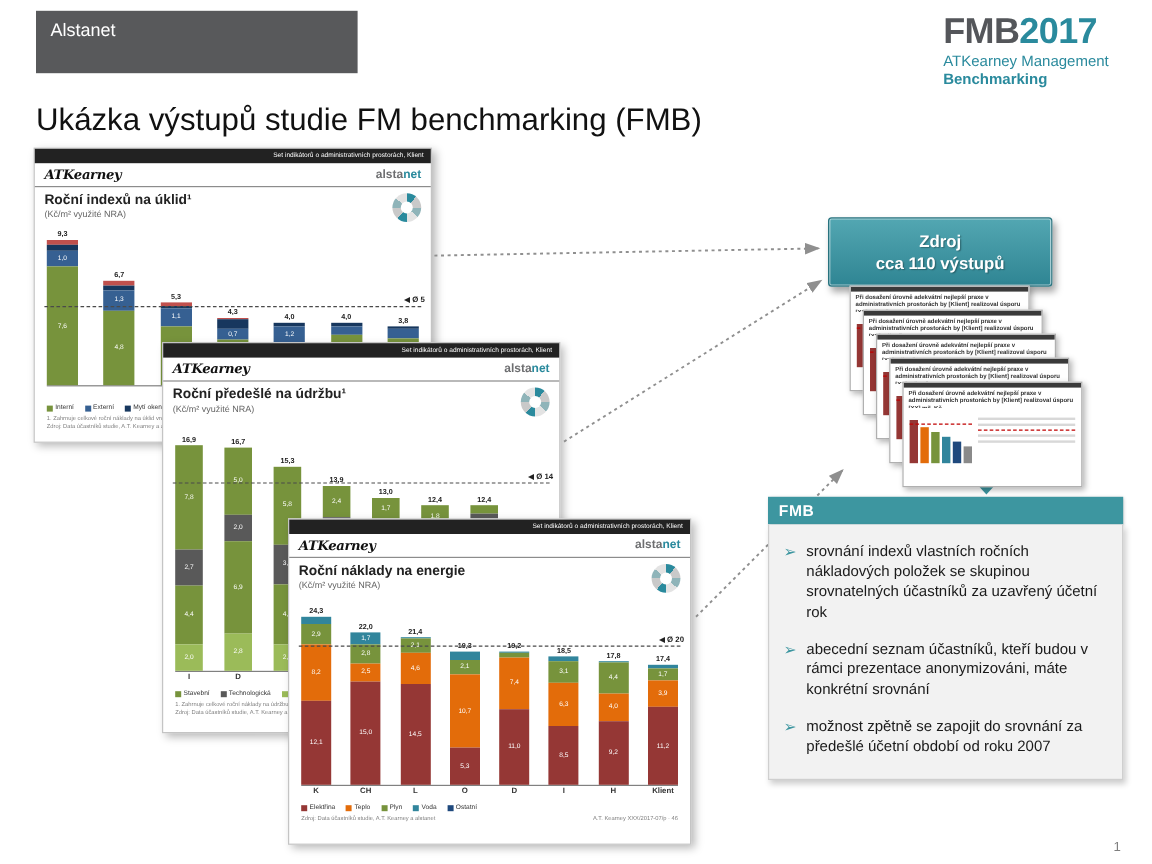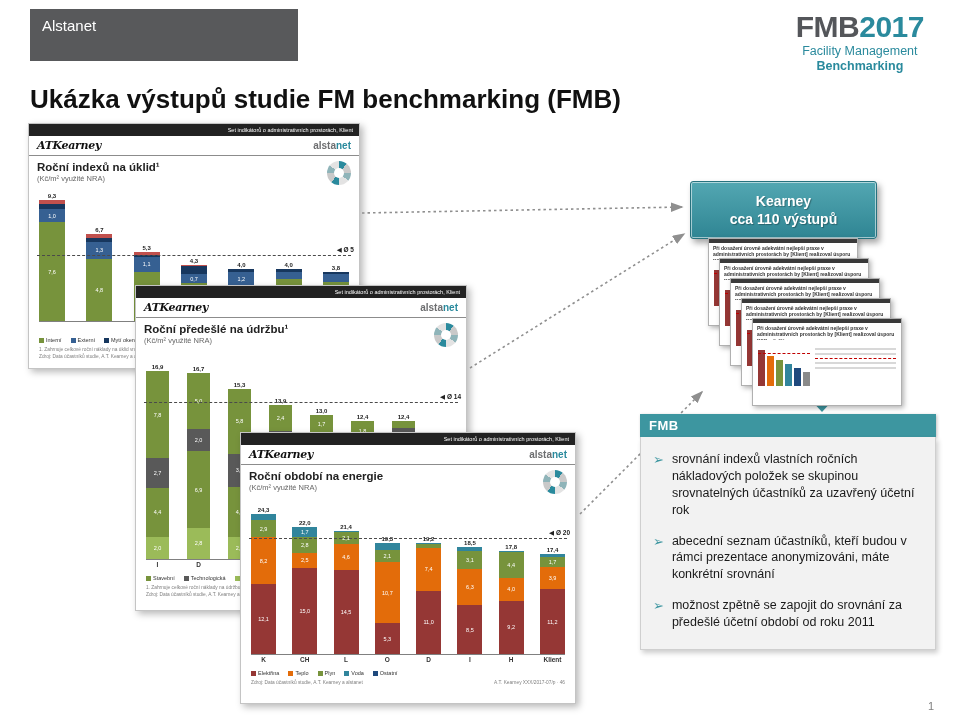--- a/index.html
+++ b/index.html
@@ -2,26 +2,26 @@
 <html><head>
 <meta charset="utf-8">
 <style>
   html,body{margin:0;padding:0;background:#fff;}
   .slide{position:relative;width:960px;height:720px;background:#fff;overflow:hidden;
          font-family:"Liberation Sans","DejaVu Sans",sans-serif;color:#1a1a1a;}
 
   
   .hdrbox{position:absolute;left:30px;top:9px;width:268px;height:52px;background:#58595B;
           color:#fff;font-size:15px;line-height:1.45;padding:6px 0 0 12px;box-sizing:border-box;}
-  .fmblogo{position:absolute;right:36px;top:10px;text-align:center;line-height:1.1;}
+  .fmblogo{position:absolute;right:36px;top:10px;text-align:left;line-height:1.1;}
   .fmblogo .big{font-size:30px;font-weight:bold;letter-spacing:-0.5px;}
   .fmblogo .big .g{color:#54565A;} .fmblogo .big .t{color:#2A8A9D;}
   .fmblogo .sub{color:#2A8A9D;font-size:12.5px;margin-top:2px;}
   .fmblogo .sub.b{font-weight:bold;margin-top:1px;}
-  .slidetitle{position:absolute;left:30px;top:84px;font-size:26px;font-weight:700;color:#111;}
+  .slidetitle{position:absolute;left:30px;top:84px;font-size:26px;font-weight:400;color:#111;}
 
   
   .panel{position:absolute;background:#fff;border:1px solid #c4c4c4;box-shadow:3px 3px 7px rgba(0,0,0,.28);box-sizing:border-box;}
   .strip{background:#222;color:#fff;font-size:5.5px;line-height:12px;height:12px;text-align:right;padding:0 6px;}
   .brandrow{display:flex;justify-content:space-between;align-items:center;height:19px;padding:0 8px;border-bottom:1px solid #8c8c8c;}
   .atk{font-family:"DejaVu Serif","Liberation Serif",serif;font-style:italic;font-weight:bold;font-size:11px;color:#111;letter-spacing:-0.3px;}
   .alsta{font-size:10px;font-weight:bold;color:#6d6e70;} .alsta .teal{color:#2A8A9D;}
   .titlerow{display:flex;justify-content:space-between;align-items:flex-start;padding:5px 8px 0;}
   .ctitle{font-size:11.5px;font-weight:bold;color:#222;}
   .csub{font-size:7.5px;color:#666;margin-top:1px;}
@@ -84,21 +84,21 @@
 <div class="slide">
 
   <div class="hdrbox">
     <div>Alstanet</div>
   </div>
 
   <div class="fmblogo">
     <div class="big">
       <span class="g">FMB</span><span class="t">2017</span>
     </div>
-    <div class="sub">Facility Management</div>
+    <div class="sub">ATKearney Management</div>
     <div class="sub b">Benchmarking</div>
   </div>
 
   <div class="slidetitle">Ukázka výstupů studie FM benchmarking (FMB)</div>
 
   <div class="panel" style="left:28px;top:123px;width:332px;height:246px;z-index:1;--bw:26px;">
     <div class="strip">Set indikátorů o administrativních prostorách, Klient</div>
     <div class="brandrow">
       <span class="atk">ATKearney</span>
       <span class="alsta"><span>alsta</span><span class="teal">net</span></span>
@@ -317,21 +317,21 @@
   </div>
 
   <div class="panel" style="left:240px;top:432px;width:336px;height:272px;z-index:3;--bw:25px;">
     <div class="strip">Set indikátorů o administrativních prostorách, Klient</div>
     <div class="brandrow">
       <span class="atk">ATKearney</span>
       <span class="alsta"><span>alsta</span><span class="teal">net</span></span>
     </div>
     <div class="titlerow">
       <div>
-        <div class="ctitle">Roční období na energie</div>
+        <div class="ctitle">Roční náklady na energie</div>
         <div class="csub">(Kč/m² využité NRA)</div>
       </div>
       <div class="wheel"></div>
     </div>
     <div class="plotwrap" style="padding-top:10px;">
         <div class="plot" style="height: 150px;">
           <div class="avgline" style="bottom: 115.4px;"></div>
           <div class="avglabel" style="bottom: 117.4px;">◀ Ø 20</div>
           <div class="col">
             <div class="total">24,3</div>
@@ -439,21 +439,21 @@
         <path d="M0,0 L8,3 L0,6 z" fill="#8F8F8F"></path>
       </marker>
     </defs>
     <line x1="362" y1="213" x2="682" y2="207" stroke="#8F8F8F" stroke-width="1.6" stroke-dasharray="2.5 3" marker-end="url(#ah)"></line>
     <line x1="470" y1="368" x2="684" y2="234" stroke="#8F8F8F" stroke-width="1.6" stroke-dasharray="2.5 3" marker-end="url(#ah)"></line>
     <line x1="580" y1="514" x2="702" y2="392" stroke="#8F8F8F" stroke-width="1.6" stroke-dasharray="2.5 3" marker-end="url(#ah)"></line>
     <path d="M817 390 H827 V399 H834 L822 412 L810 399 H817 Z" fill="#3D96A0"></path>
   </svg>
 
   <div class="celkem">
-    <div>Kearney</div>
+    <div>Zdroj</div>
     <div>cca 110 výstupů</div>
   </div>
 
   <div class="stackwrap">
     <div class="card" style="left:0;top:0;z-index:1;">
       <div class="card-strip"></div>
       <div class="card-title">Při dosažení úrovně adekvátní nejlepší praxe v administrativních prostorách by [Klient] realizoval úsporu [XX] mil. Kč</div>
       <div class="card-body">
           <div class="minibars">
             <i class="redmark"></i>
@@ -570,21 +570,21 @@
         <li>
           <span class="bmark">➢</span>
           <span>srovnání indexů vlastních ročních nákladových položek se skupinou srovnatelných účastníků za uzavřený účetní rok</span>
         </li>
         <li>
           <span class="bmark">➢</span>
           <span>abecední seznam účastníků, kteří budou v rámci prezentace anonymizováni, máte konkrétní srovnání</span>
         </li>
         <li>
           <span class="bmark">➢</span>
-          <span>možnost zpětně se zapojit do srovnání za předešlé účetní období od roku 2011</span>
+          <span>možnost zpětně se zapojit do srovnání za předešlé účetní období od roku 2007</span>
         </li>
       </ul>
     </div>
   </div>
 
   <div class="pagenum">1</div>
 
 </div>
 
 </body></html>

